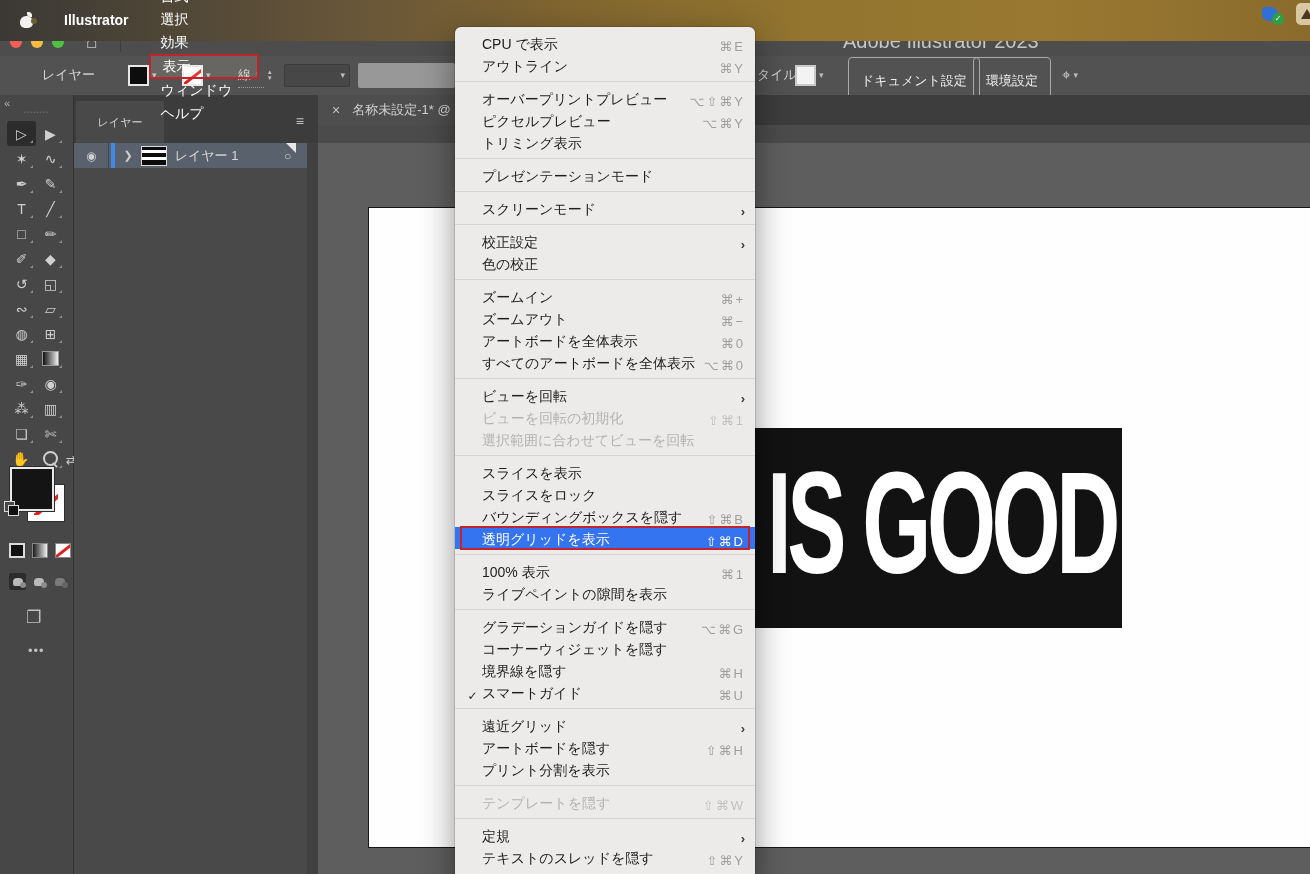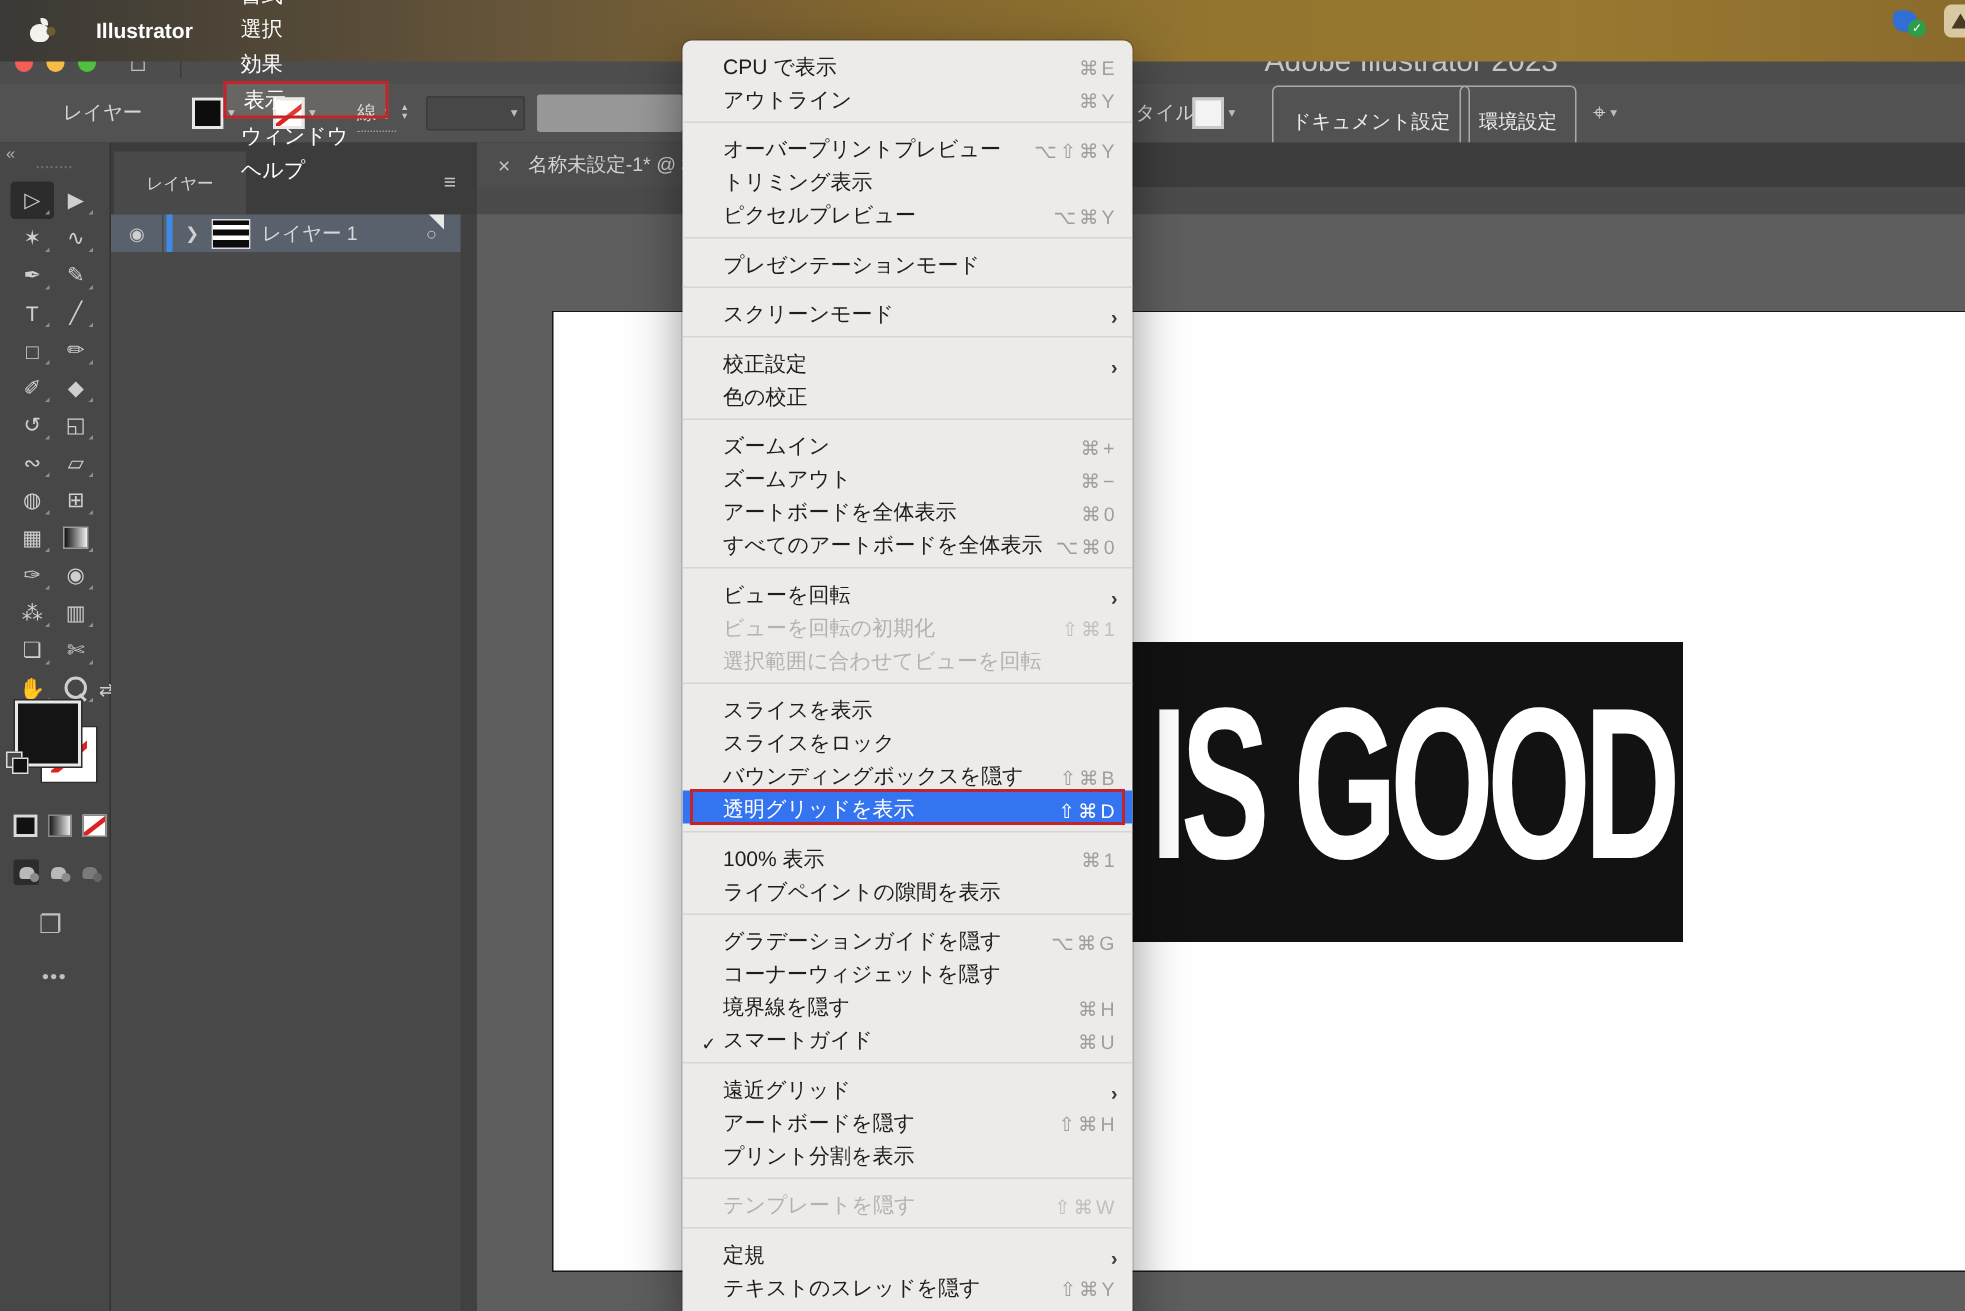--- a/index.html
+++ b/index.html
@@ -328,26 +328,26 @@
       <span class="sc">⌘Y</span>
     </div>
     <div class="msep"></div>
     <div class="mi">
       <span class="check"></span>
       <span class="lbl">オーバープリントプレビュー</span>
       <span class="sc">⌥⇧⌘Y</span>
     </div>
     <div class="mi">
       <span class="check"></span>
-      <span class="lbl">トリミング表示</span>
-    </div>
-    <div class="mi">
-      <span class="check"></span>
       <span class="lbl">ピクセルプレビュー</span>
       <span class="sc">⌥⌘Y</span>
+    </div>
+    <div class="mi">
+      <span class="check"></span>
+      <span class="lbl">トリミング表示</span>
     </div>
     <div class="msep"></div>
     <div class="mi">
       <span class="check"></span>
       <span class="lbl">プレゼンテーションモード</span>
     </div>
     <div class="msep"></div>
     <div class="mi">
       <span class="check"></span>
       <span class="lbl">スクリーンモード</span>

